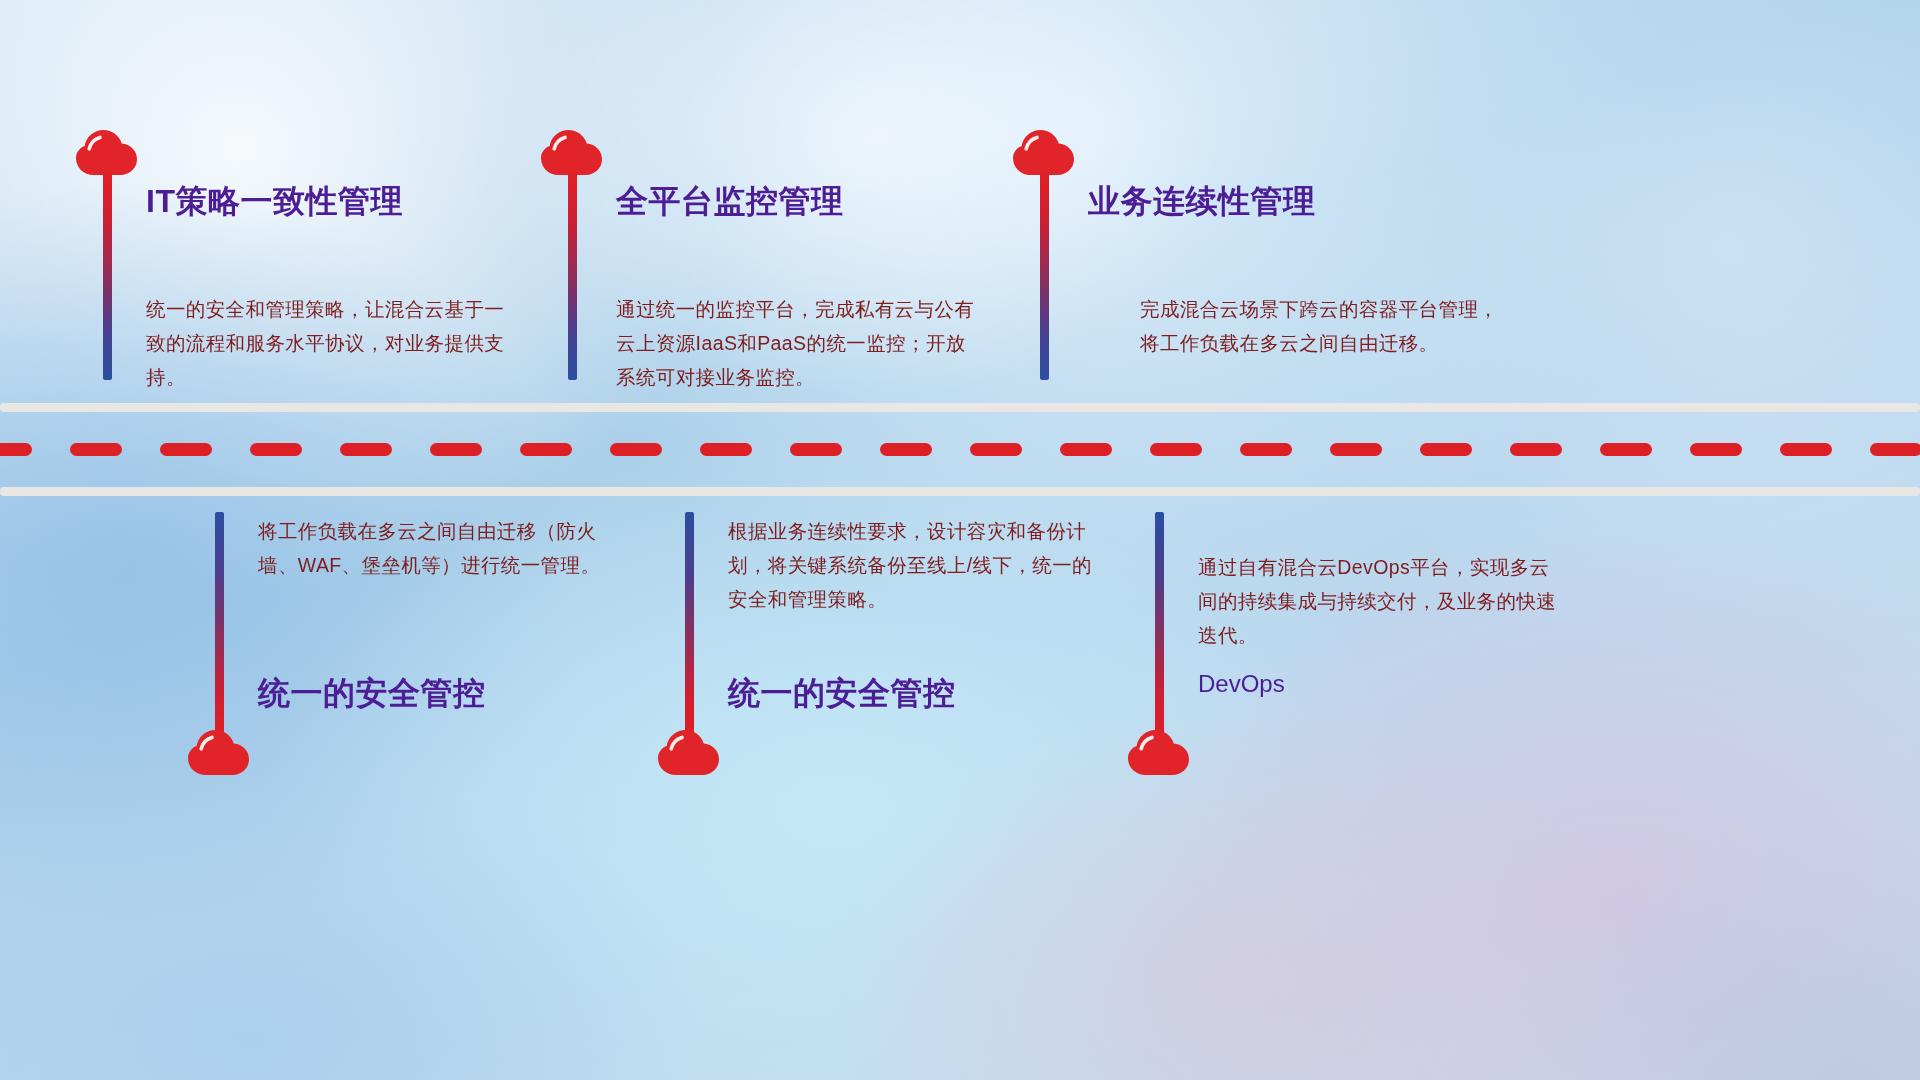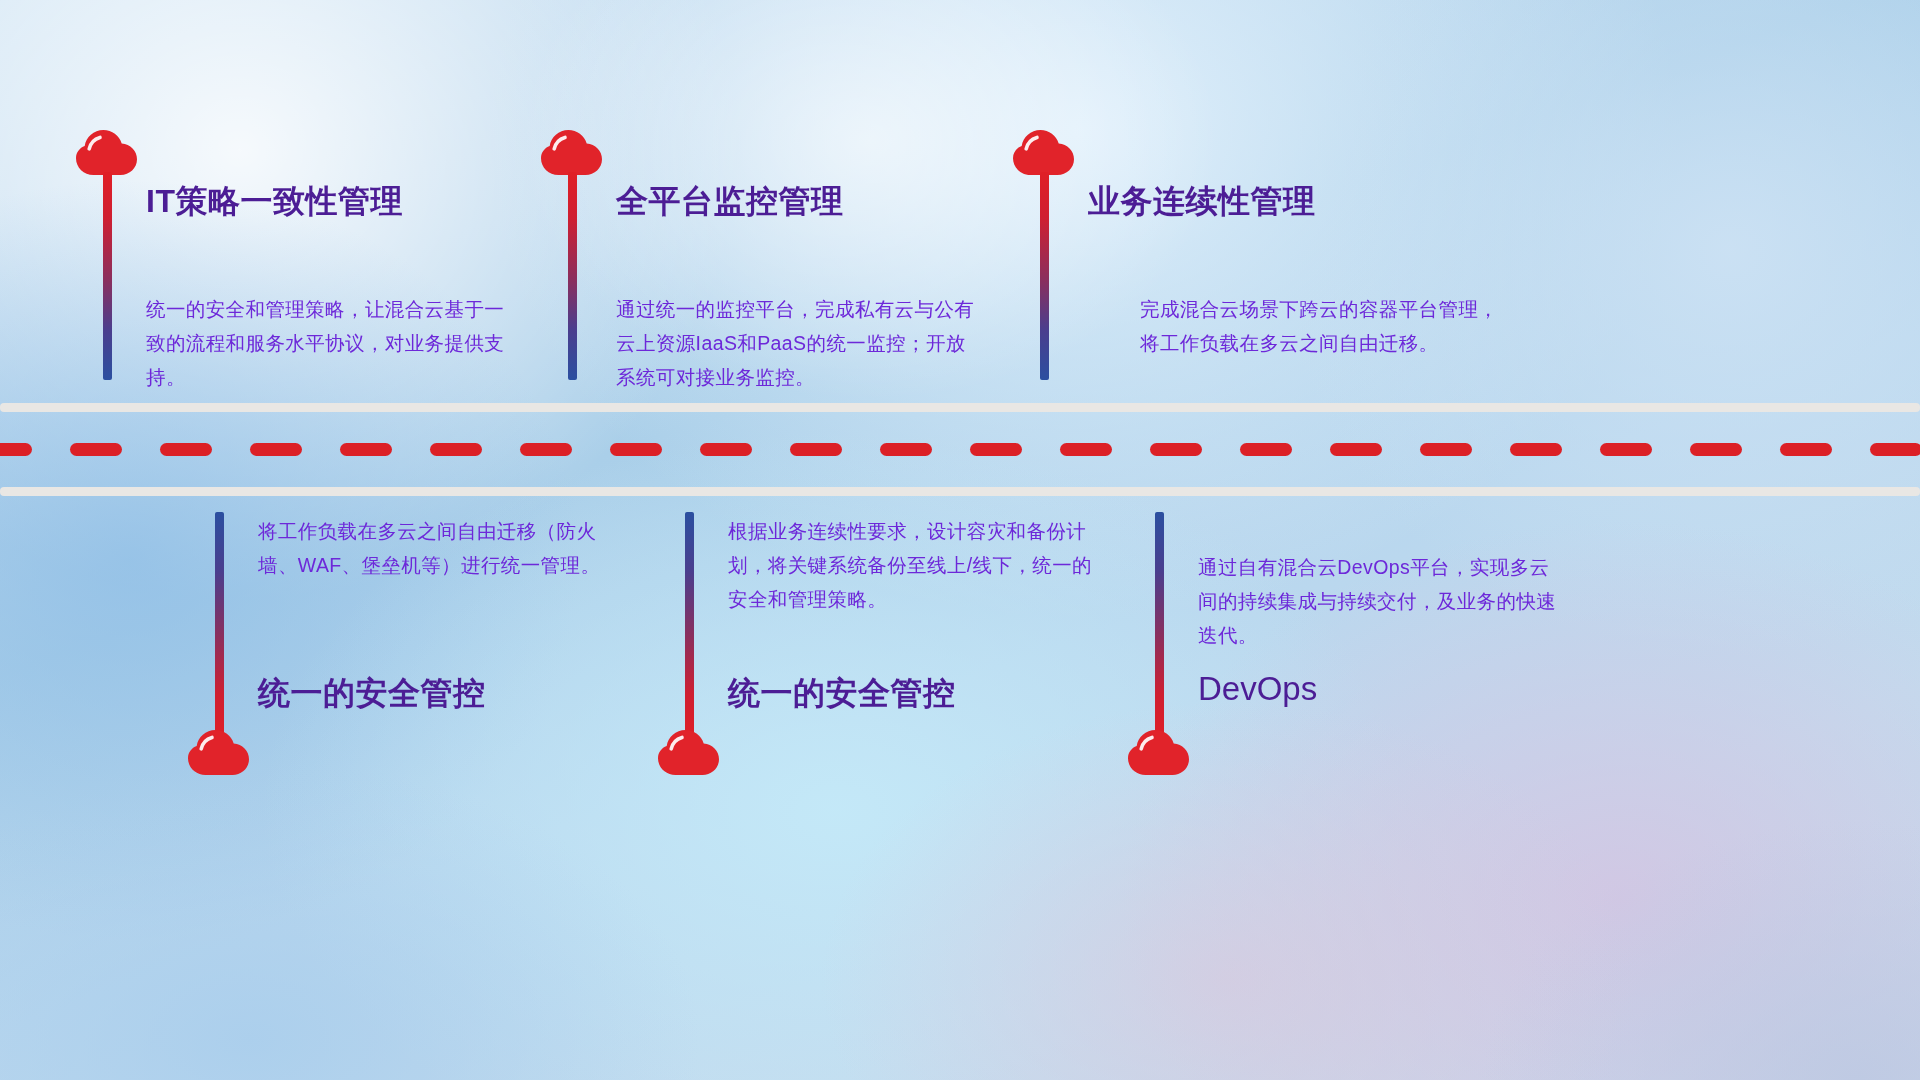--- a/index.html
+++ b/index.html
@@ -50,24 +50,24 @@
   .item{position:absolute;}
   .stem{position:absolute;width:9px;border-radius:2px;}
   .stem.down{background:linear-gradient(180deg,#e01f26 0%,#cf1f31 22%,#8a2f5e 52%,#4a3e8e 76%,#2b4fa0 100%);}
   .stem.up{background:linear-gradient(180deg,#2b4fa0 0%,#4a3e8e 26%,#8a2f5e 54%,#cf1f31 80%,#e01f26 100%);}
 
   .cloud{position:absolute;width:62px;height:46px;}
   .cloud svg{display:block;width:62px;height:46px;}
 
   .head{position:absolute;white-space:nowrap;
     font-size:32px;font-weight:700;color:#4c1d95;letter-spacing:.5px;}
-  .head.light{font-weight:400;font-size:33px;letter-spacing:0px;}
+  .head.light{font-weight:400;font-size:24px;letter-spacing:0px;}
 
   .para{position:absolute;width:360px;
-    font-size:19.5px;line-height:34px;color:#6d28d9;letter-spacing:.4px;}
+    font-size:19.5px;line-height:34px;color:#7f1d1d;letter-spacing:.4px;}
   .para.lat{width:370px;}
 </style>
 </head>
 <body>
 
 <div id="stage">
 
   <div class="bg-base"></div>
   <div class="glow g1"></div>
   <div class="glow g2"></div>

